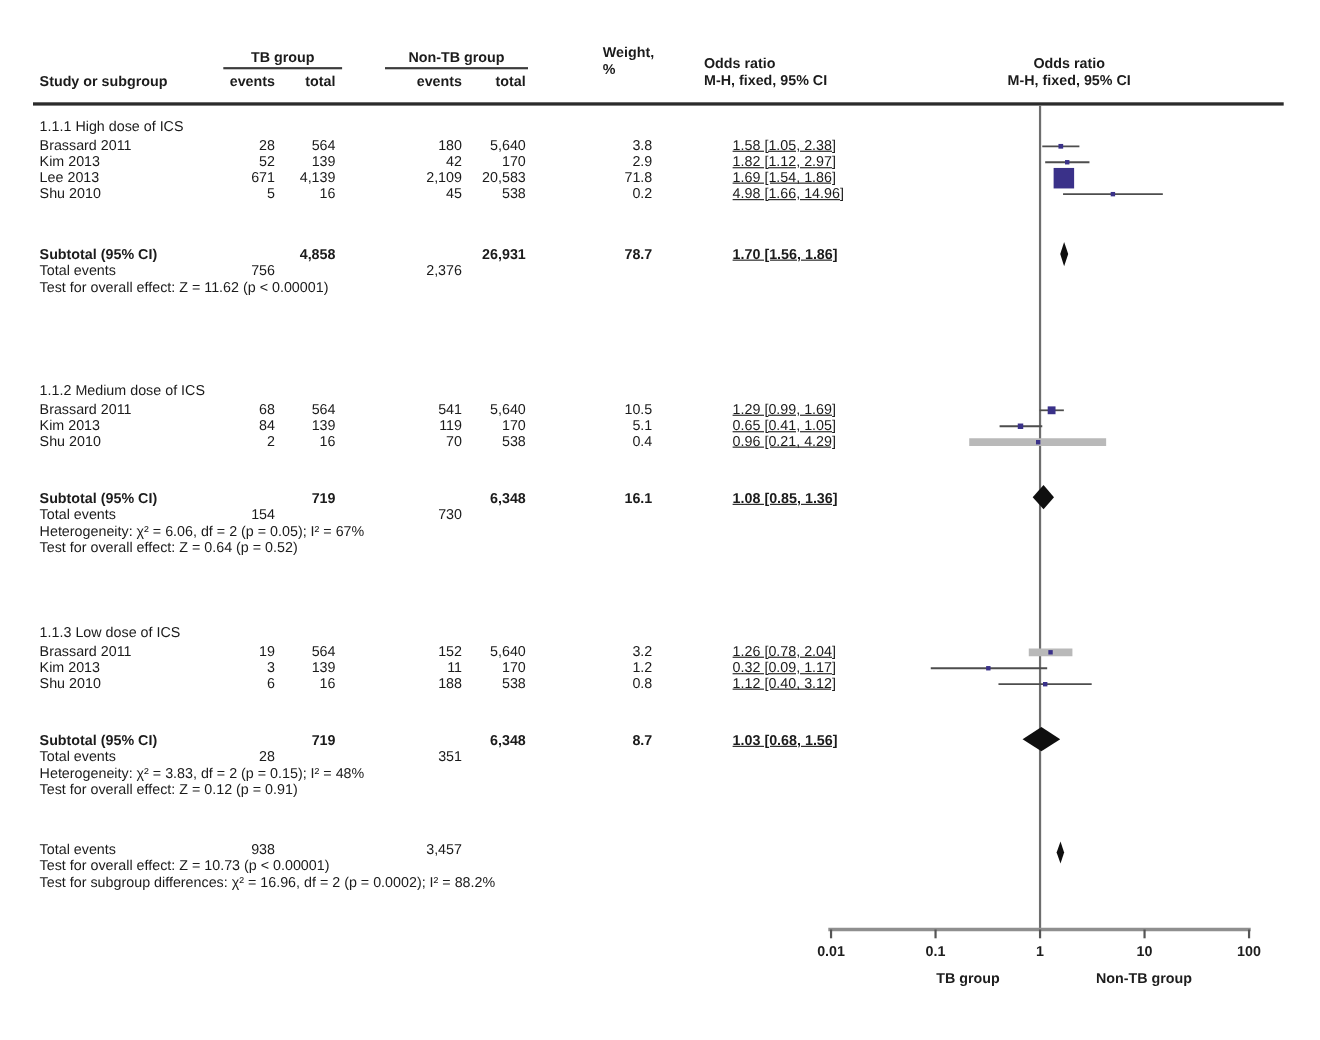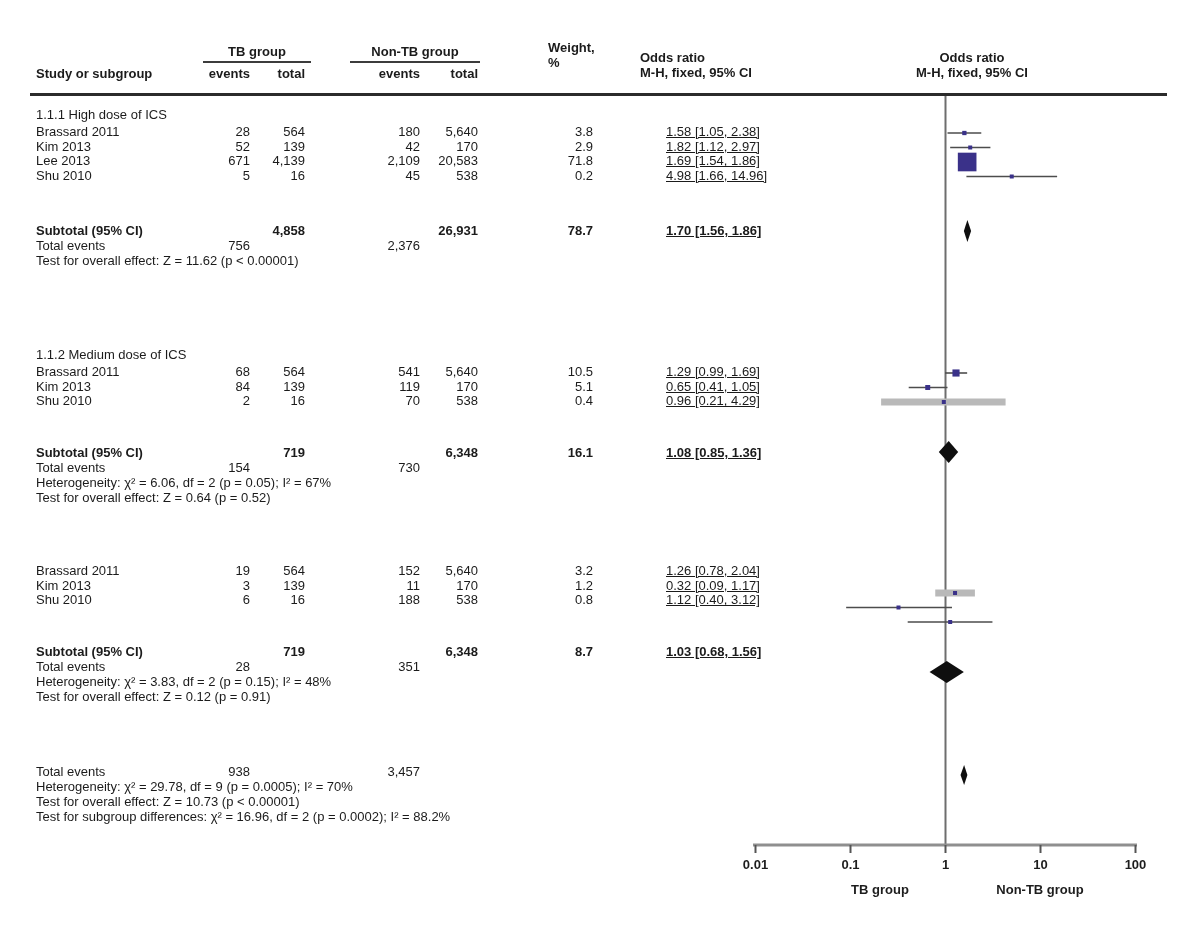--- a/index.html
+++ b/index.html
@@ -150,20 +150,21 @@
       </div>
     <div class="r f">
         <span class="full">Heterogeneity: χ² = 6.06, df = 2 (p = 0.05); I² = 67%</span>
       </div>
     <div class="r f">
         <span class="full">Test for overall effect: Z = 0.64 (p = 0.52)</span>
       </div>
   </div>
 
   <div class="sec" style="top:564px;">
+    <div class="headrow">1.1.3 Low dose of ICS</div>
     <div class="r">
         <span>Brassard 2011</span>
         <span class="num">19</span>
         <span class="num">564</span>
         <span class="num">152</span>
         <span class="num">5,640</span>
         <span class="num">3.2</span>
         <span class="or">1.26 [0.78, 2.04]</span>
       </div>
     <div class="r">
@@ -202,23 +203,20 @@
     <div class="r f">
         <span class="full">Test for overall effect: Z = 0.12 (p = 0.91)</span>
       </div>
   </div>
 
   <div class="sec" style="top:764px;">
     <div class="r f">
         <span>Total events</span>
         <span class="num">938</span>
         <span class="num g4">3,457</span>
-      </div>
-    <div class="r f">
-        <span class="full">Heterogeneity: χ² = 29.78, df = 9 (p = 0.0005); I² = 70%</span>
       </div>
     <div class="r f">
         <span class="full">Test for overall effect: Z = 10.73 (p &lt; 0.00001)</span>
       </div>
     <div class="r f">
         <span class="full">Test for subgroup differences: χ² = 16.96, df = 2 (p = 0.0002); I² = 88.2%</span>
       </div>
   </div>
 
   <svg id="plot" width="1200" height="945">

